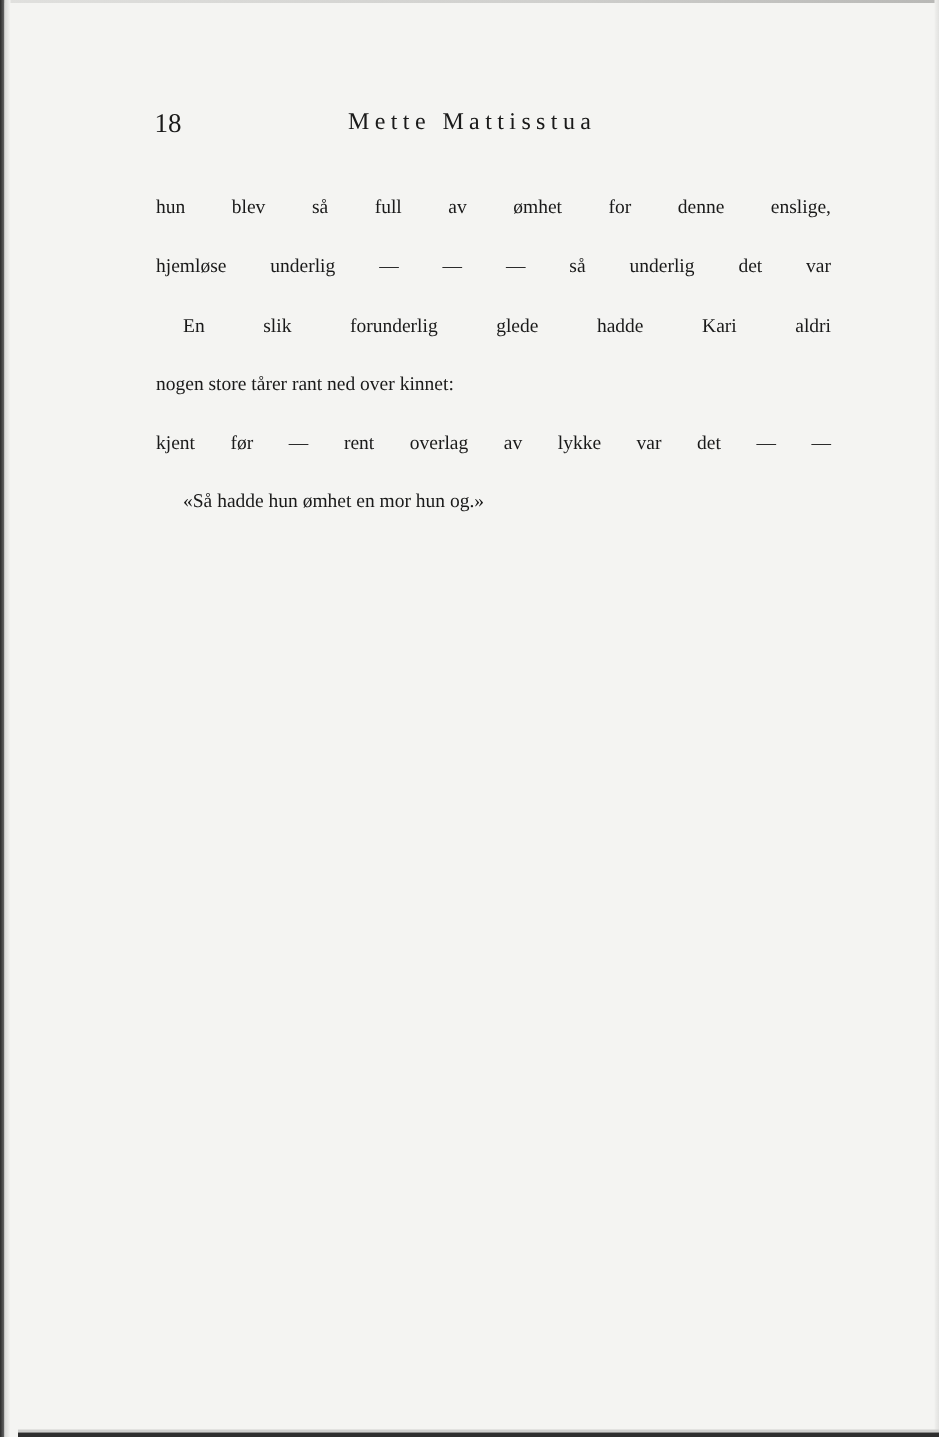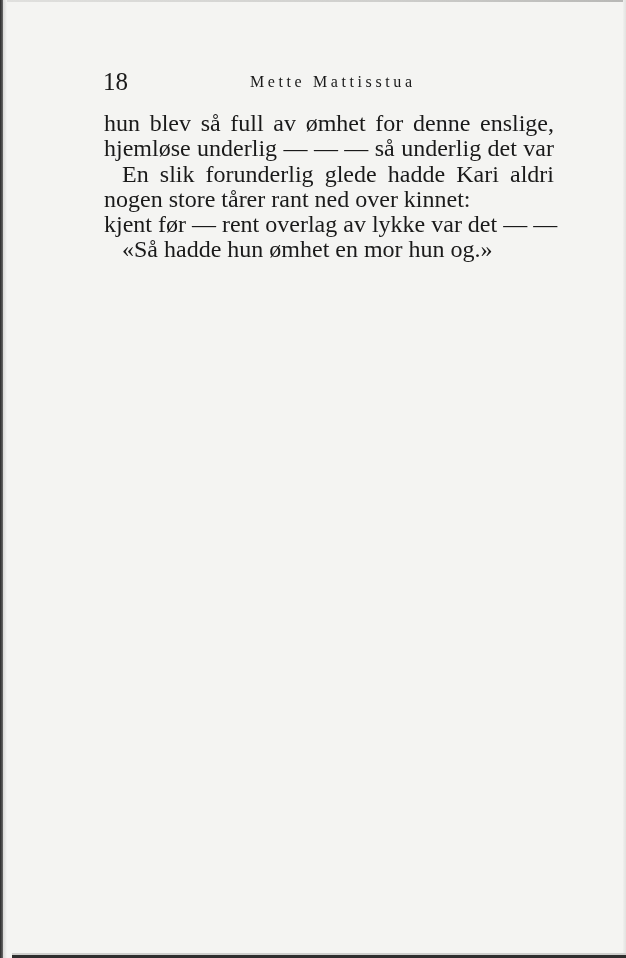--- a/index.html
+++ b/index.html
@@ -33,39 +33,39 @@
   .edge-bottom-fade {
     position: absolute; left: 12px; bottom: 3px; width: 614px; height: 2px;
     background: #cfcfcd;
   }
 
   .header {
     position: absolute; top: 68px; left: 103px; width: 460px; height: 28px;
   }
   .page-number {
     position: absolute; left: 0; top: 0;
-    font-size: 25px; line-height: 28px; letter-spacing: 0px;
+    font-size: 18px; line-height: 28px; letter-spacing: 0px;
     font-family: "Liberation Serif", serif;
   }
   .running-head {
     position: absolute; left: 129px; top: 0;
     font-size: 16px; line-height: 28px; letter-spacing: 3.6px;
     font-family: "Liberation Serif", serif;
-    margin-left: 18px;
   }
 
   .body-text {
     position: absolute; top: 111px; left: 104px; width: 450px;
   }
   .line {
     height: 25.3px; line-height: 25.3px;
-    font-size: 24px;
+    font-size: 13px;
     white-space: nowrap;
     text-align: justify;
     text-align-last: justify;
+    margin-top: 14px;
     -moz-text-align-last: justify;
   }
   .line.last { text-align-last: left; }
   .line.indent { padding-left: 18px; }
 </style>
 </head>
 <body>
 
 <div class="edge-top"></div>
 <div class="edge-left"></div>

